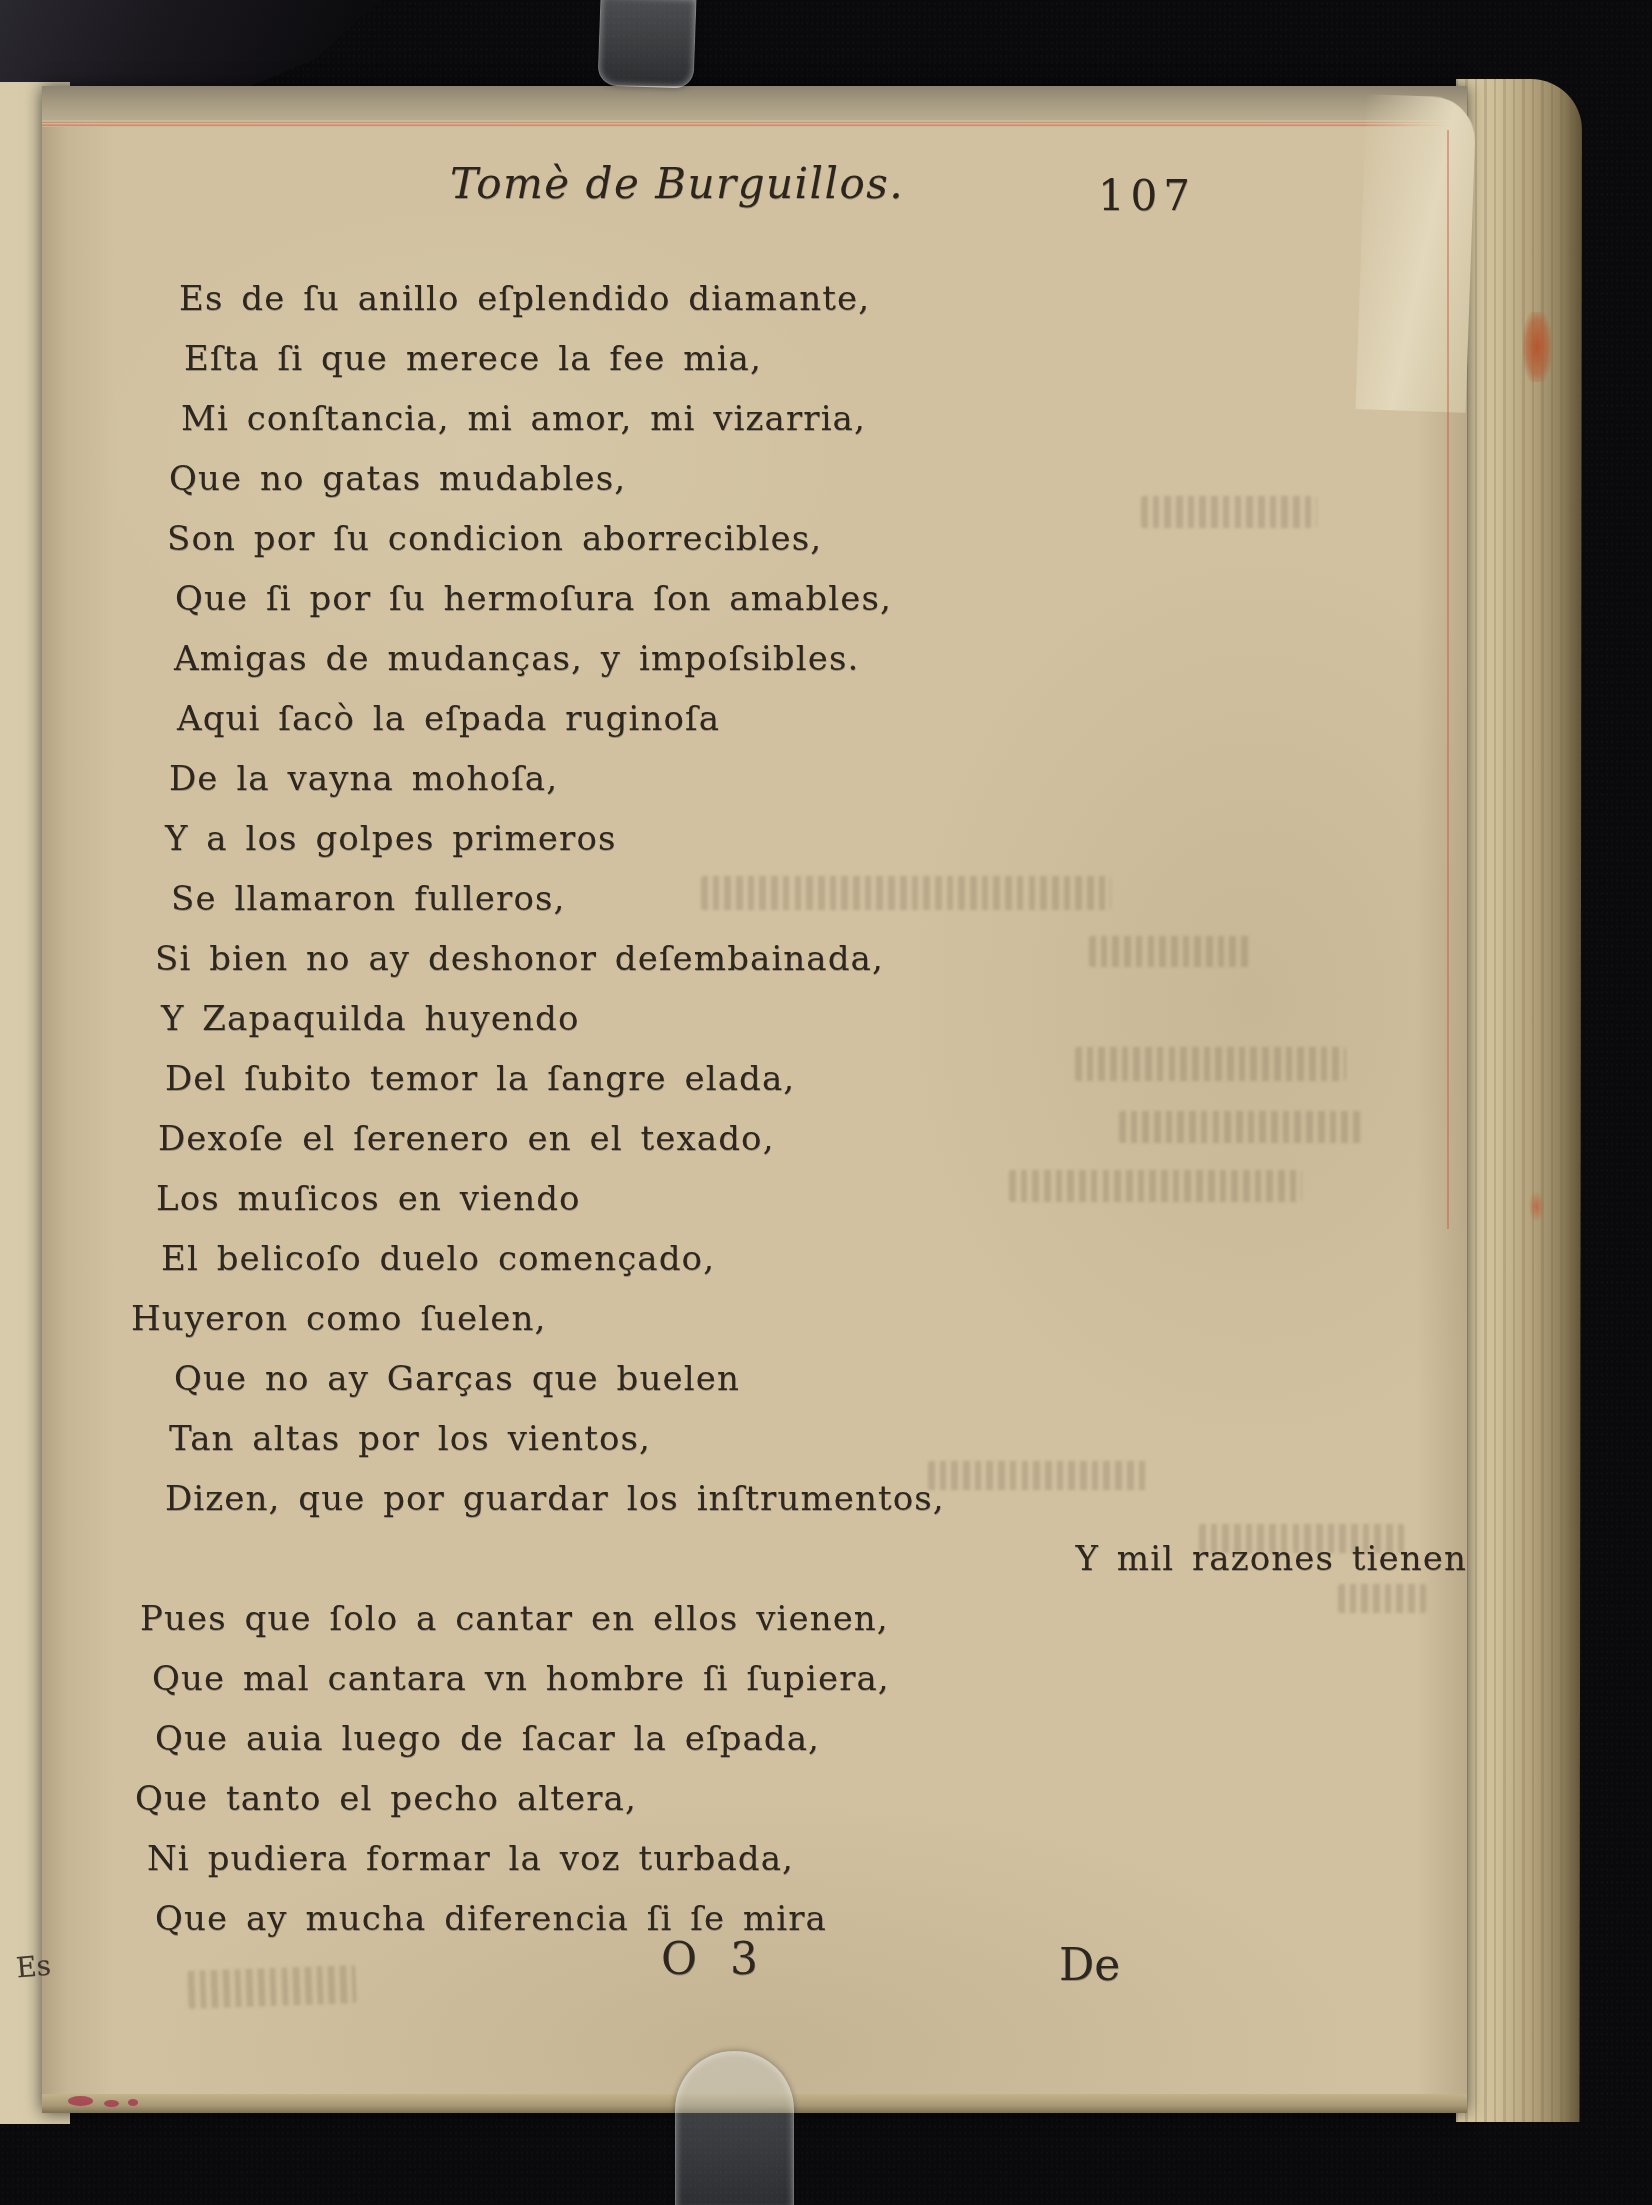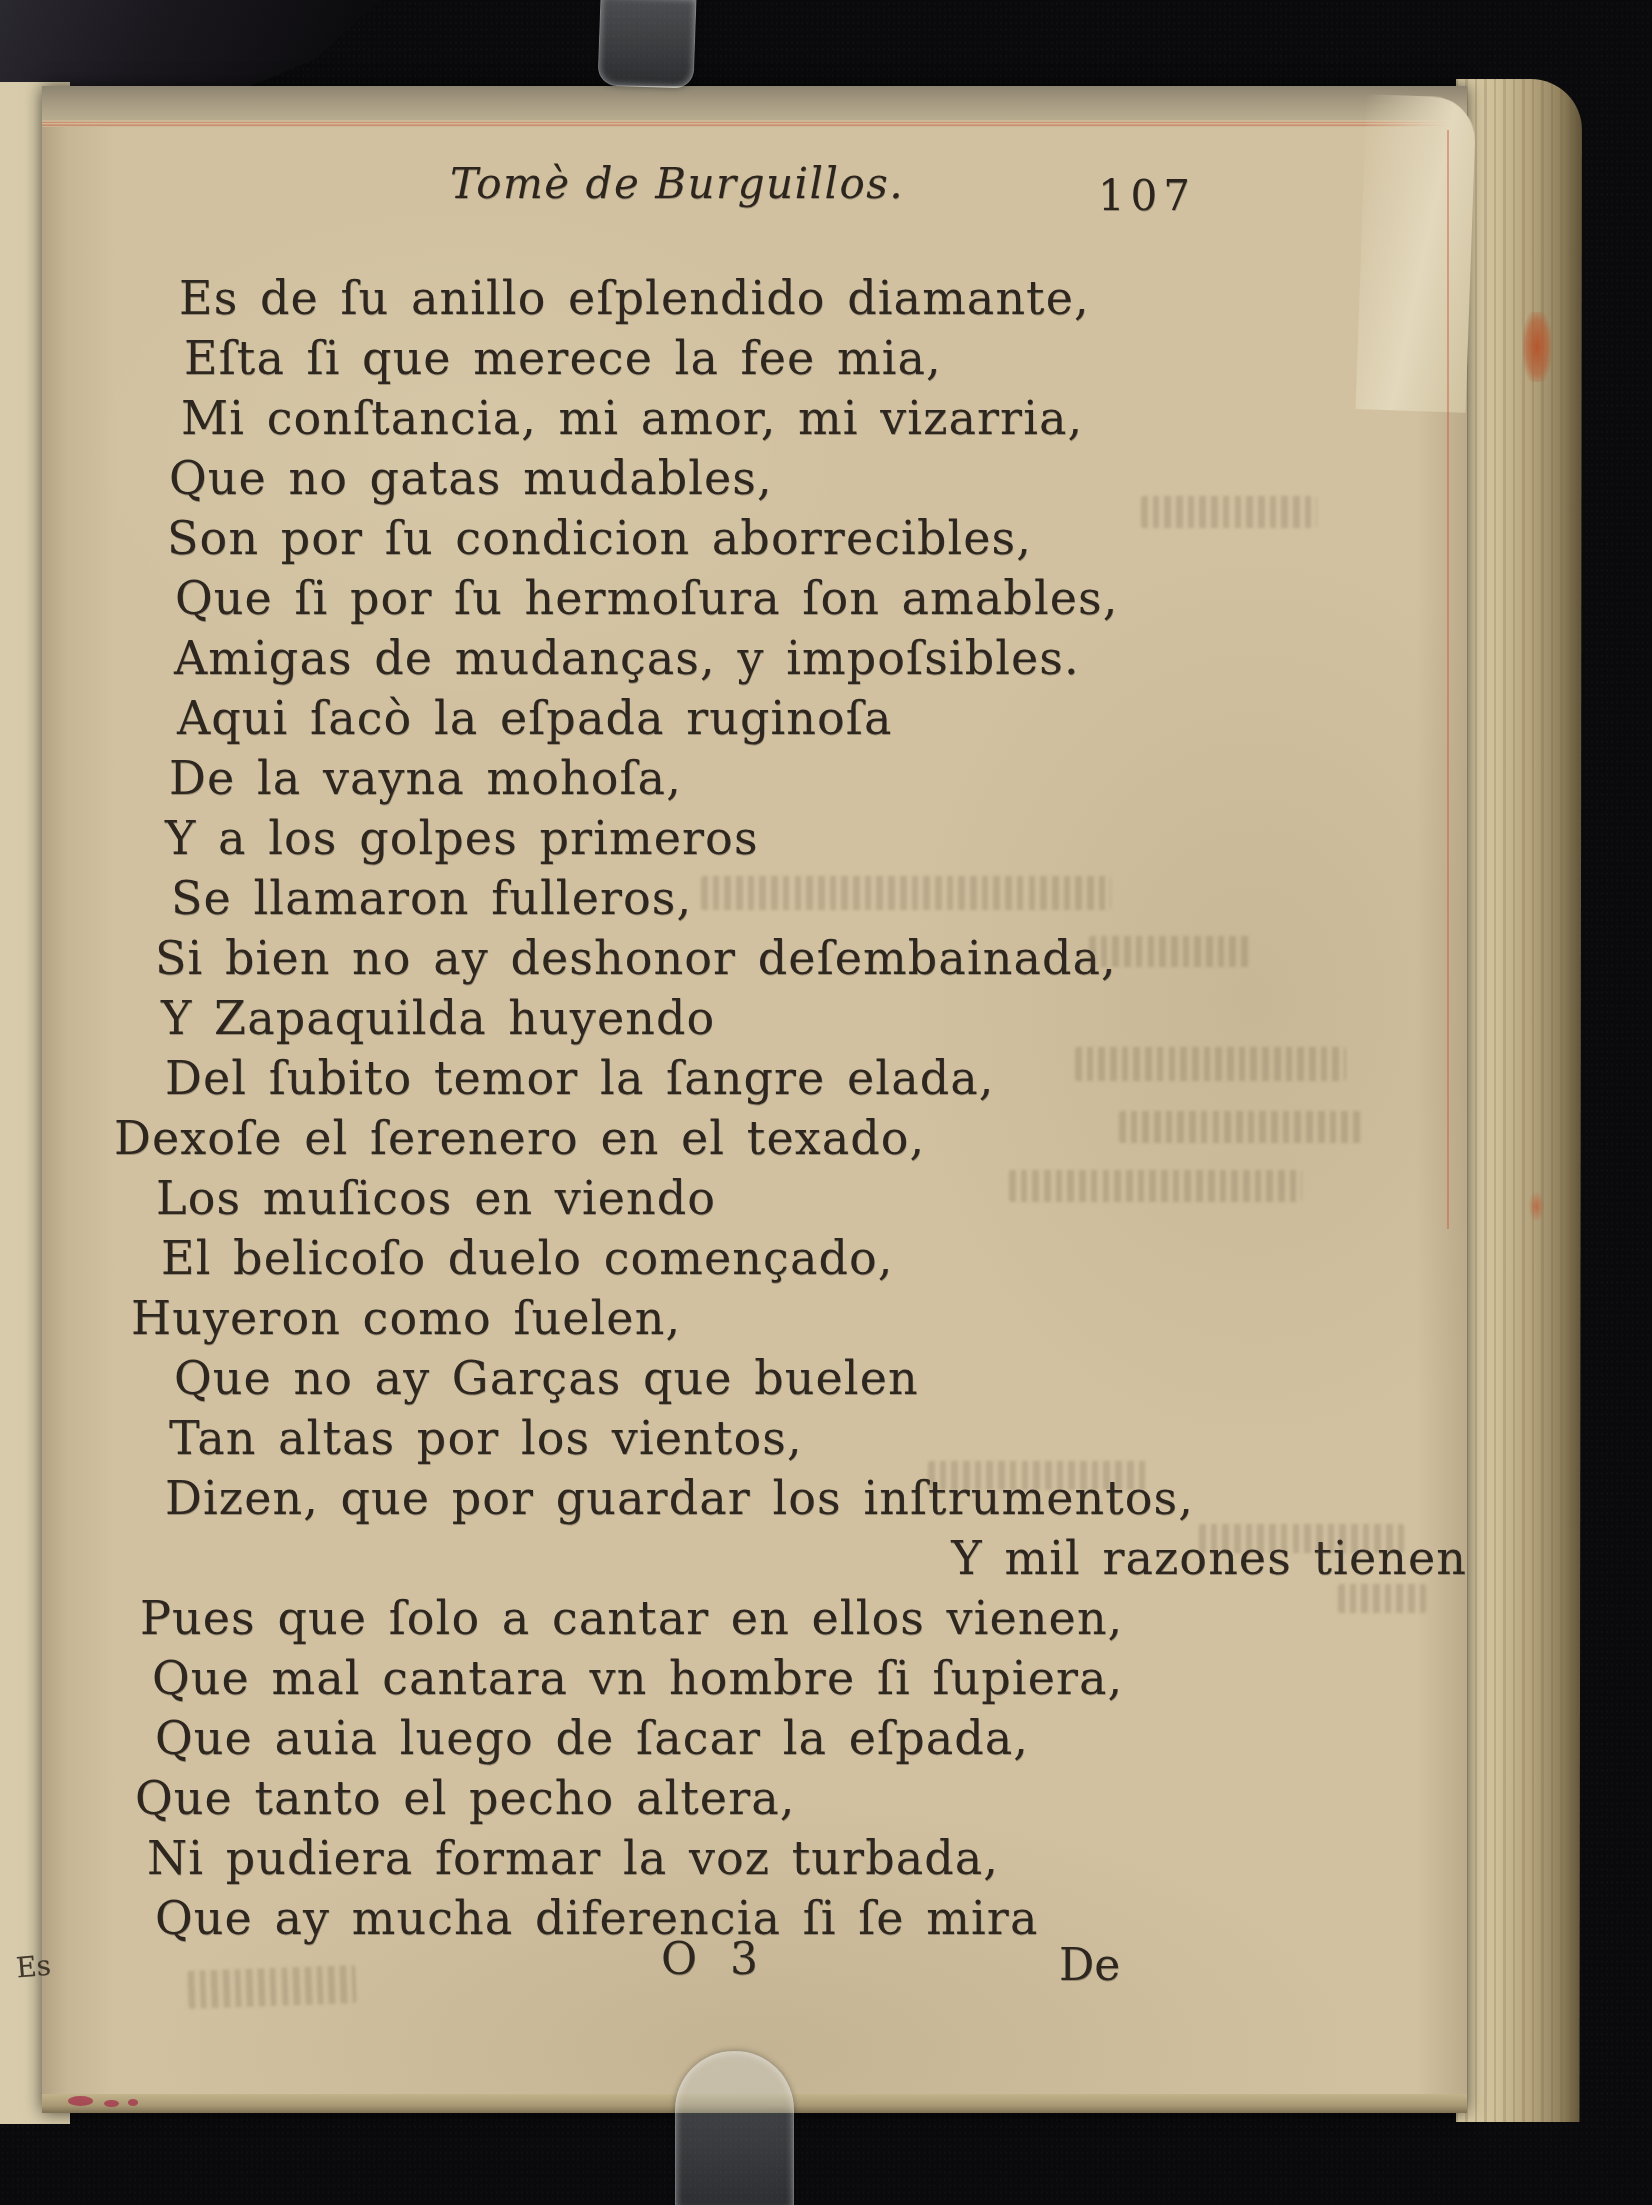--- a/index.html
+++ b/index.html
@@ -90,21 +90,21 @@
   }
   .folio{
     position:absolute;left:1056px;top:11.7px;
     font-size:42px;letter-spacing:5.9px;
     color:#2c251d;text-shadow:0.4px 0.6px 0.6px rgba(44,37,29,.35);
   }
   
   .poem{position:absolute;left:0;top:182px;width:100%;}
   .line{
     white-space:nowrap;
-    font-size:46px;line-height:60px;
+    font-size:34px;line-height:60px;
     letter-spacing:1.1px;word-spacing:5.9px;
     color:#2e2720;text-shadow:0.4px 0.7px 0.6px rgba(46,39,31,.33);
   }
   
   .footer{position:absolute;left:0;top:1847px;width:100%;height:66px;}
   .signature{
     position:absolute;left:619px;top:0;
     font-size:44px;word-spacing:19px;color:#2e2720;
     text-shadow:0.4px 0.7px 0.6px rgba(46,39,31,.33);
   }
@@ -182,21 +182,21 @@
         <div class="line" style="padding-left: 125px;">Son por ſu condicion aborrecibles,</div>
         <div class="line" style="padding-left: 133px;">Que ſi por ſu hermoſura ſon amables,</div>
         <div class="line" style="padding-left: 132px;">Amigas de mudanças, y impoſsibles.</div>
         <div class="line" style="padding-left: 135px;">Aqui ſacò la eſpada ruginoſa</div>
         <div class="line" style="padding-left: 127px;">De la vayna mohoſa,</div>
         <div class="line" style="padding-left: 123px;">Y a los golpes primeros</div>
         <div class="line" style="padding-left: 129px;">Se llamaron fulleros,</div>
         <div class="line" style="padding-left: 113px;">Si bien no ay deshonor deſembainada,</div>
         <div class="line" style="padding-left: 119px;">Y Zapaquilda huyendo</div>
         <div class="line" style="padding-left: 123px;">Del ſubito temor la ſangre elada,</div>
-        <div class="line" style="padding-left: 72px;">Dexoſe el ſerenero en el texado,</div>
+        <div class="line" style="padding-left: 116px;">Dexoſe el ſerenero en el texado,</div>
         <div class="line" style="padding-left: 114px;">Los muſicos en viendo</div>
         <div class="line" style="padding-left: 119px;">El belicoſo duelo començado,</div>
         <div class="line" style="padding-left: 89px;">Huyeron como ſuelen,</div>
         <div class="line" style="padding-left: 132px;">Que no ay Garças que buelen</div>
         <div class="line" style="padding-left: 127px;">Tan altas por los vientos,</div>
         <div class="line" style="padding-left: 123px;">Dizen, que por guardar los inſtrumentos,</div>
         <div class="line" style="padding-left: 126px; text-align: right;">Y mil razones tienen</div>
         <div class="line" style="padding-left: 98px;">Pues que ſolo a cantar en ellos vienen,</div>
         <div class="line" style="padding-left: 110px;">Que mal cantara vn hombre ſi ſupiera,</div>
         <div class="line" style="padding-left: 113px;">Que auia luego de ſacar la eſpada,</div>

